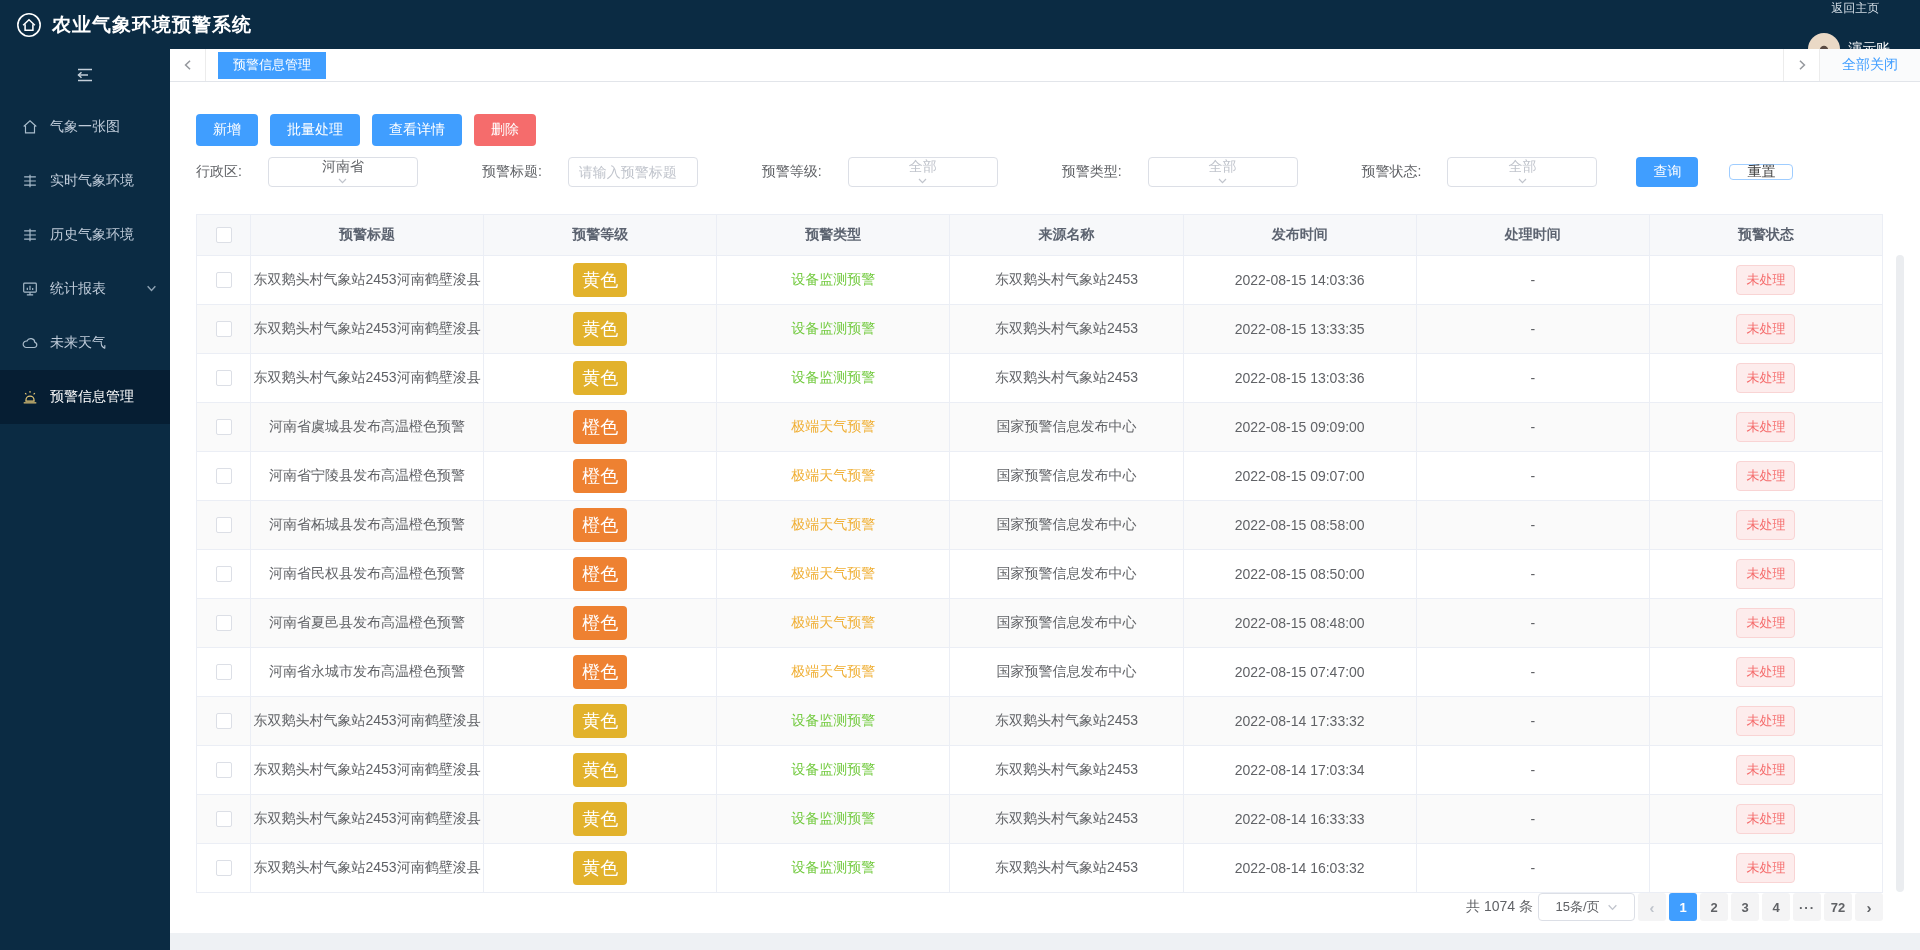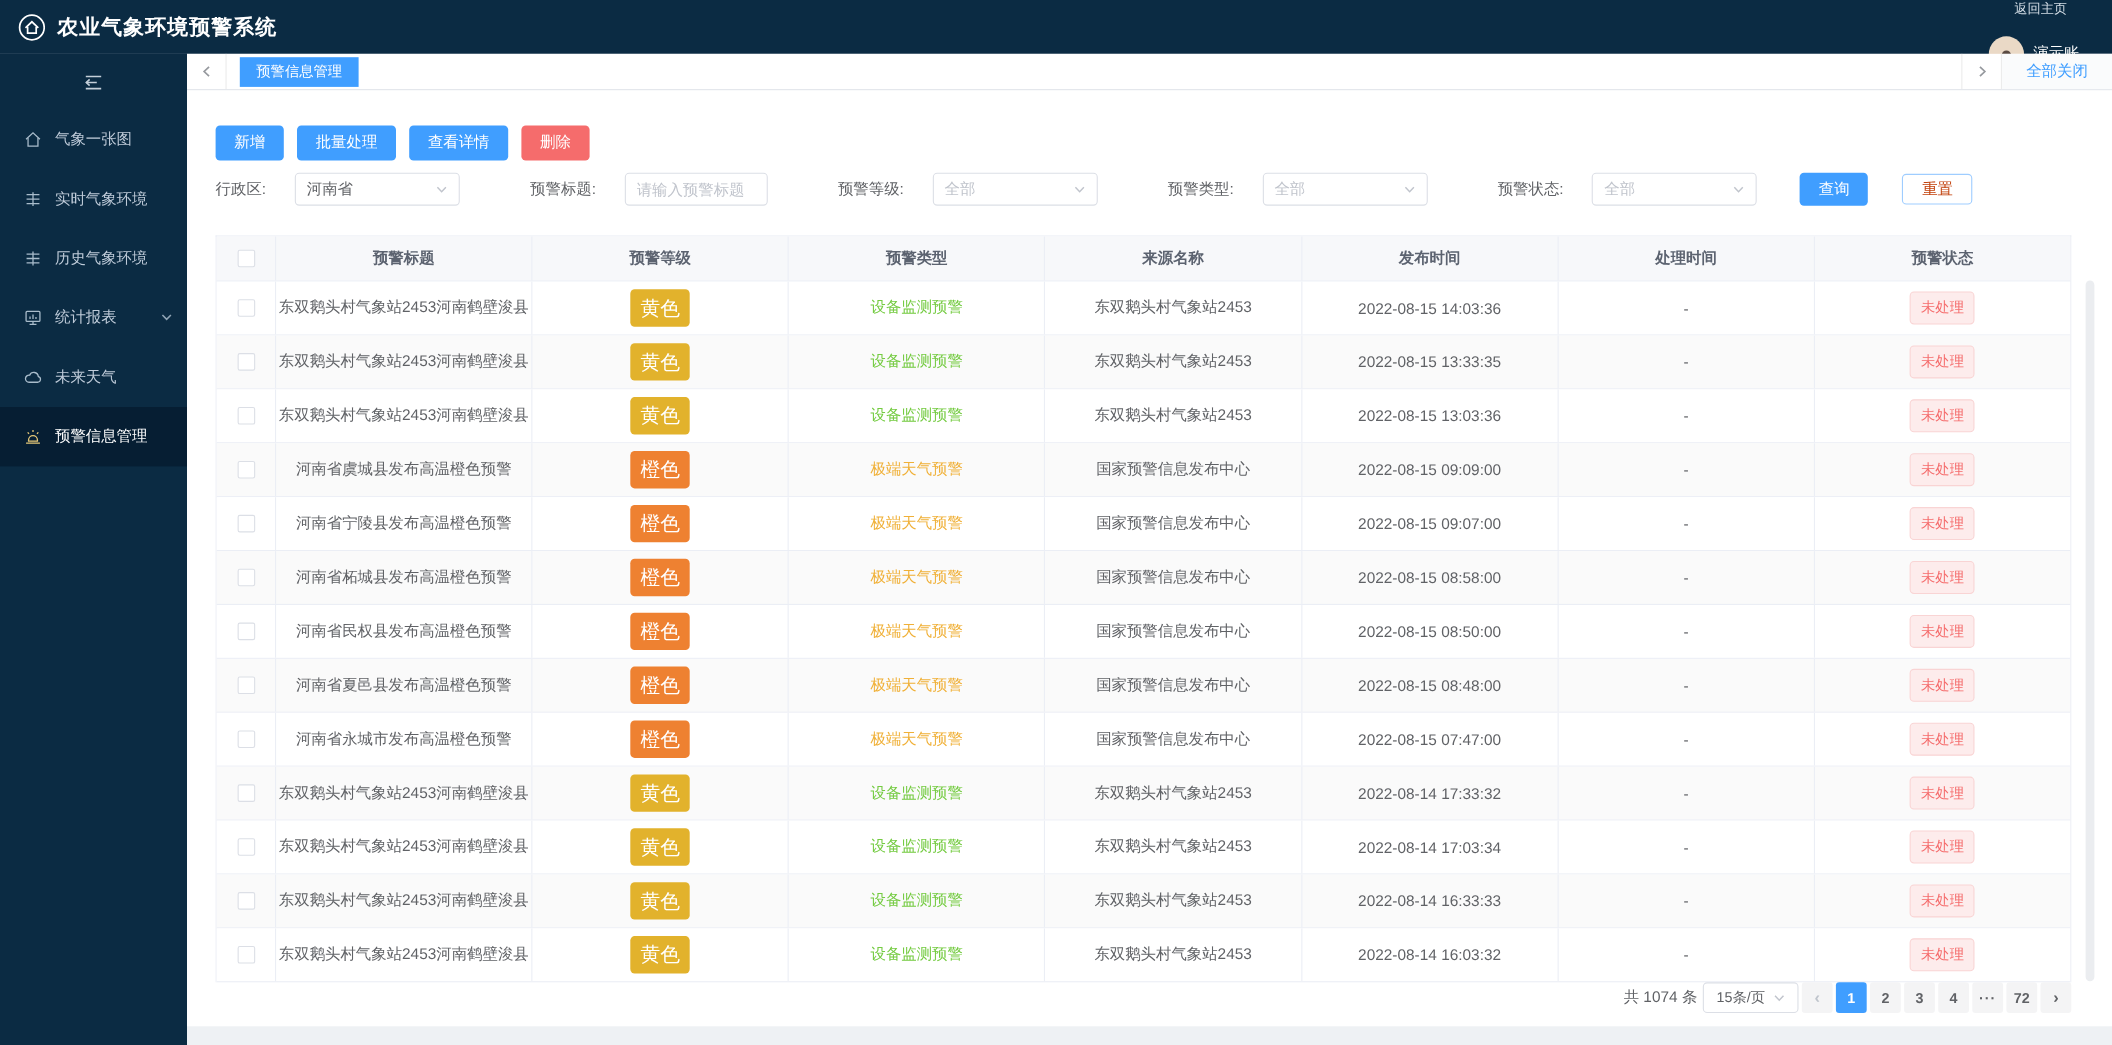--- a/index.html
+++ b/index.html
@@ -64,31 +64,31 @@
     color:#fff; cursor:pointer; display:flex; align-items:center;
     font-family:"Liberation Sans","DejaVu Sans",sans-serif; }
   .btn-primary { background:#409eff; }
   .btn-danger { background:#f56c6c; }
 
   .filters { display:flex; align-items:center; margin-top:11px; font-size:14px; color:#606266;gap:17px; }
   .f-label { margin-right:9px; white-space:nowrap; }
   .f-gap { width:30px; flex-shrink:0; }
   .select { height:30px; border:1px solid #dcdfe6; border-radius:4px; background:#fff;
     display:flex; align-items:center; justify-content:space-between; padding:0 10px;
-    cursor:pointer; }
+    cursor:pointer;flex-direction:column; }
   .select.w150 { width:150px; }
   .sel-value { font-size:14px; color:#606266; }
   .sel-value.placeholder { color:#c0c4cc; }
   .select svg { width:11px; height:11px; }
   .f-input { width:130px; height:30px; border:1px solid #dcdfe6; border-radius:4px;
     padding:0 10px; font-size:14px; color:#606266; outline:none;
     font-family:"Liberation Sans","DejaVu Sans",sans-serif; }
   .f-input::placeholder { color:#c0c4cc; }
   .btn-search { margin-left:22px; height:30px; }
-  .btn-reset { margin-left:14px; height:28px; background:#fff; color:#c2410c;
+  .btn-reset { margin-left:14px; height:16px; background:#fff; color:#404040;
     border:1px solid #9fcdff; }
 
   
   .table { margin-top:27px; border:1px solid #ebeef5; border-bottom:none; }
   .tr { display:flex; height:49px; align-items:center; border-bottom:1px solid #ebeef5;
     font-size:14px; color:#606266; background:#fff; }
   .tr.striped { background:#fafafa; }
   .thead { height:41px; background:#f7f8fa; color:#5c6370; font-weight:bold; }
   .th, .td { display:flex; align-items:center; justify-content:center; height:100%;
     border-right:1px solid #ebeef5; overflow:hidden; white-space:nowrap; }
@@ -106,21 +106,21 @@
   .status-badge { display:inline-block; padding:5px 9px; border-radius:4px; font-size:13px;
     color:#f56c6c; background:#fdecec; border:1px solid #f9d4d4; }
 
   .vscroll { position:absolute; right:16px; top:173px; width:8px; height:637px;
     background:#ebedf0; border-radius:4px; cursor:pointer; }
 
   
   .pagination { display:flex; align-items:center; justify-content:flex-end; gap:3px;
     }
   .total { font-size:14px; color:#606266; margin-right:2px; }
-  .page-size { width:87px; height:28px; border:1px solid #dcdfe6; border-radius:4px;
+  .page-size { width:97px; height:28px; border:1px solid #dcdfe6; border-radius:4px;
     display:flex; align-items:center; justify-content:center; gap:7px; font-size:13px;
     color:#606266; cursor:pointer; background:#fff; }
   .page-size svg { width:11px; height:11px; }
   .page-btn { min-width:28px; height:28px; padding:0 4px; background:#f4f4f5; border:none;
     border-radius:3px; font-size:13px; font-weight:bold; color:#606266; cursor:pointer;
     display:flex; align-items:center; justify-content:center;
     font-family:"Liberation Sans","DejaVu Sans",sans-serif; }
   .page-btn.active { background:#409eff; color:#fff; }
   .page-btn.nav { color:#bfc4cc; font-size:15px; }
   .page-btn.nav2 { color:#606266; font-size:15px; }

